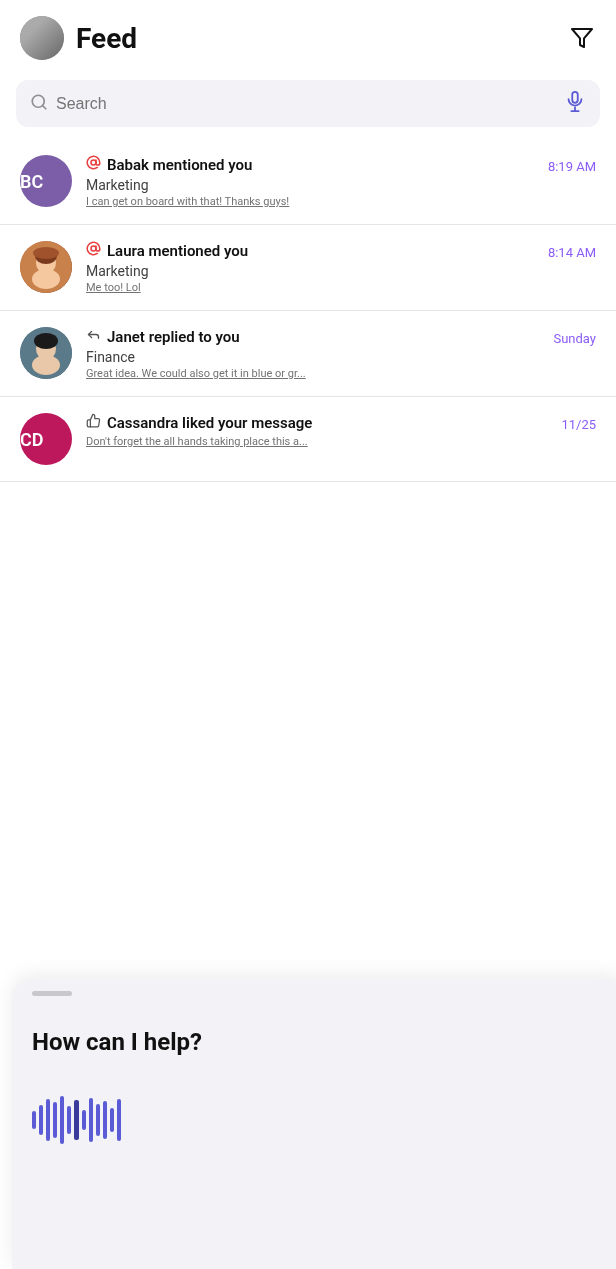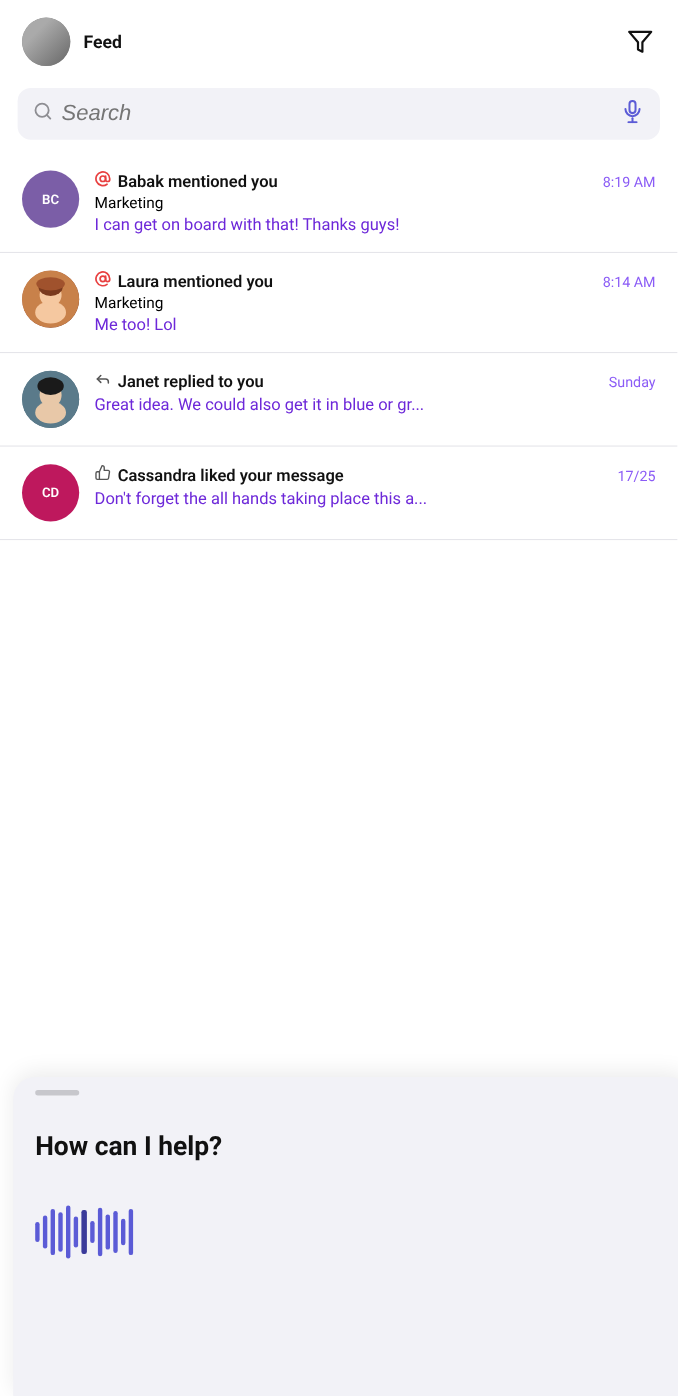--- a/index.html
+++ b/index.html
@@ -32,21 +32,21 @@
       overflow: hidden;
       flex-shrink: 0;
     }
     .header-avatar-img {
       width: 100%;
       height: 100%;
       background: linear-gradient(135deg, #aaa 30%, #666 100%);
       border-radius: 50%;
     }
     .header-title {
-      font-size: 16px;
+      font-size: 28px;
       font-weight: 700;
       color: #111;
     }
     .filter-icon {
       width: 28px;
       height: 28px;
       display: flex;
       align-items: center;
       justify-content: center;
     }
@@ -62,24 +62,23 @@
       gap: 8px;
     }
     .search-icon {
       color: #8e8e93;
       font-size: 18px;
     }
     .search-input {
       flex: 1;
       border: none;
       background: transparent;
-      font-size: 20px;
+      font-size: 16px;
       color: #8e8e93;
       outline: none;
-      font-style: italic;
     }
     .mic-icon {
       color: #5b5bd6;
       font-size: 20px;
     }
 
     
     .feed-list {
       background: #fff;
     }
@@ -96,22 +95,21 @@
     }
 
     
     .avatar {
       width: 52px;
       height: 52px;
       border-radius: 50%;
       flex-shrink: 0;
       display: flex;
       align-items: center;
-      justify-content: center;
-      font-size: 12px;
+      font-size: 18px;
       font-weight: 600;
       color: #fff;
     }
     .avatar-bc {
       background: #7b5ea7;
     }
     .avatar-cd {
       background: #be185d;
     }
     .avatar-photo {
@@ -160,29 +158,30 @@
       font-weight: 600;
       color: #111;
     }
     .feed-timestamp {
       font-size: 13px;
       color: #8b5cf6;
       flex-shrink: 0;
     }
     .feed-channel {
       font-size: 14px;
-      color: #000000;
+      color: #404040;
       margin-bottom: 2px;
     }
     .feed-message {
-      font-size: 15px;
-      color: #6d28d9;
+      font-size: 11px;
+      color: #737373;
       white-space: nowrap;
       overflow: hidden;
       text-overflow: ellipsis;
+      text-decoration: underline;
     }
 
     
     .bottom-sheet {
       position: absolute;
       bottom: 0;
       left: 12px;
       width: 616px;
       background: #f2f2f7;
       border-radius: 20px 20px 0 0;
@@ -321,40 +320,41 @@
           <span class="feed-action-icon-reply">
             <svg width="15" height="15" viewBox="0 0 24 24" fill="none" stroke="#555" stroke-width="2.2" stroke-linecap="round" stroke-linejoin="round">
               <polyline points="9 17 4 12 9 7"></polyline>
                 <path d="M20 18v-2a4 4 0 0 0-4-4H4"></path>
             </svg>
           </span>
           <span class="feed-action-label">Janet replied to you</span>
         </div>
         <span class="feed-timestamp">Sunday</span>
       </div>
+      <div class="feed-channel">Finance</div>
       <div class="feed-message">Great idea. We could also get it in blue or gr...</div>
     </div>
   </div>
 
   <div class="feed-item">
     <div class="avatar avatar-cd">
       <span>CD</span>
     </div>
     <div class="feed-content">
       <div class="feed-header-row">
         <div class="feed-action">
           <span class="feed-action-icon-like">
             <svg width="15" height="15" viewBox="0 0 24 24" fill="none" stroke="#555" stroke-width="2" stroke-linecap="round" stroke-linejoin="round">
               <path d="M14 9V5a3 3 0 0 0-3-3l-4 9v11h11.28a2 2 0 0 0 2-1.7l1.38-9a2 2 0 0 0-2-2.3H14z"></path>
               <path d="M7 22H4a2 2 0 0 1-2-2v-7a2 2 0 0 1 2-2h3"></path>
             </svg>
           </span>
           <span class="feed-action-label">Cassandra liked your message</span>
         </div>
-        <span class="feed-timestamp">17/25</span>
+        <span class="feed-timestamp">11/25</span>
       </div>
       <div class="feed-message">Don't forget the all hands taking place this a...</div>
     </div>
   </div>
 
 </div>
 
 <div class="bottom-sheet">
   <div class="drag-handle"></div>
   <h2 class="assistant-title">How can I help?</h2>

